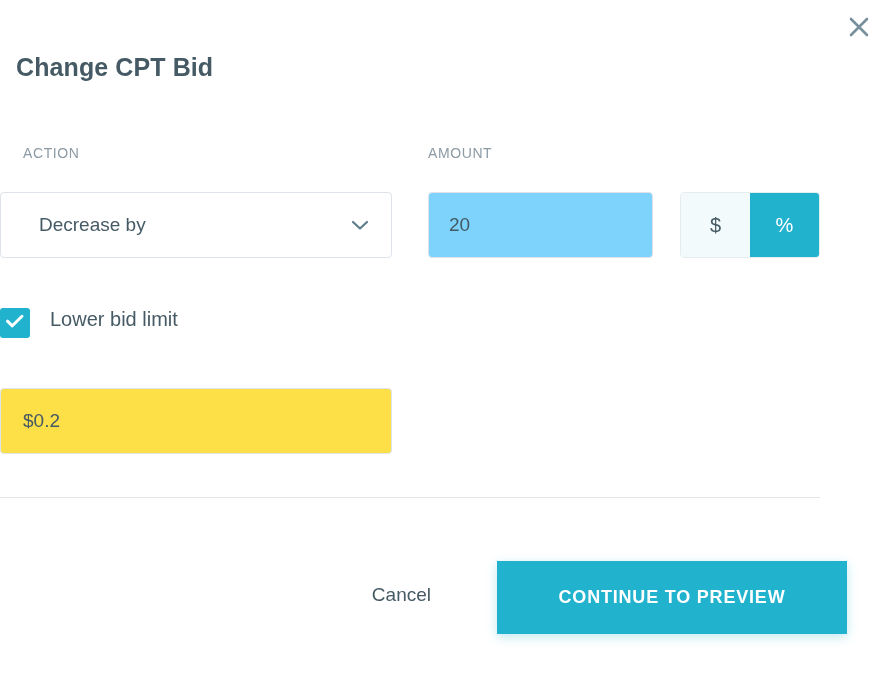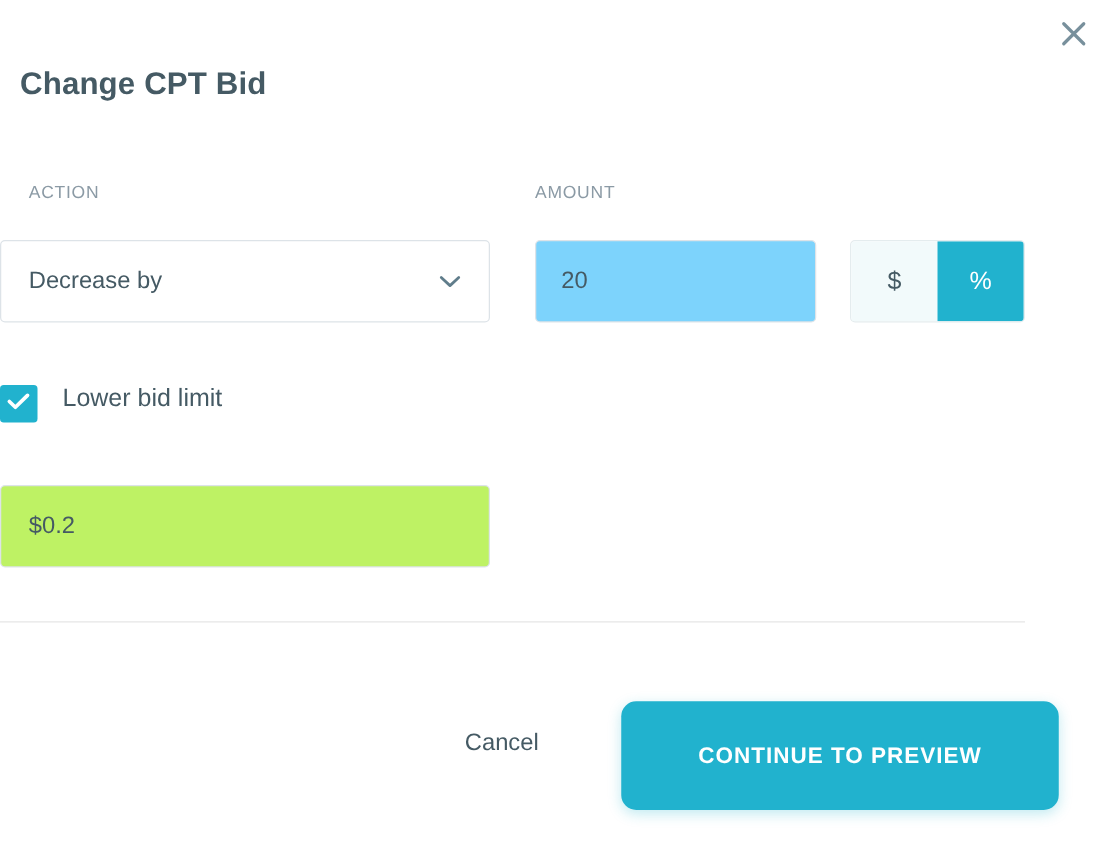--- a/index.html
+++ b/index.html
@@ -93,21 +93,21 @@
     height: 66px;
     border: 1px solid #dde3e8;
     border-radius: 4px;
     background: #ffffff;
     box-sizing: border-box;
     display: flex;
     align-items: center;
     cursor: pointer;
   }
   .select-value {
-    padding-left: 22px;
+    padding-left: 38px;
     font-size: 19px;
     color: #455a64;
     flex: 1;
   }
   .chev {
     margin-right: 22px;
     display: flex;
     align-items: center;
   }
 
@@ -188,21 +188,21 @@
 
   
   .limit-input {
     position: absolute;
     left: 0;
     top: 388px;
     width: 392px;
     height: 66px;
     border: 1px solid #dde3e8;
     border-radius: 4px;
-    background: #bef264;
+    background: #fde047;
     box-sizing: border-box;
     display: flex;
     align-items: center;
     cursor: text;
   }
   .limit-value {
     padding-left: 22px;
     font-size: 19px;
     color: #455a64;
   }
@@ -239,24 +239,24 @@
     border: none;
     padding: 0 14px;
     cursor: pointer;
     font-family: "Liberation Sans", sans-serif;
   }
   .primary-btn {
     position: absolute;
     right: 0;
     top: 0;
     width: 350px;
-    height: 87px;
+    height: 73px;
     background: #21b2ce;
     border: none;
-    border-radius: 12px;
+    border-radius: 0;
     color: #ffffff;
     font-size: 18px;
     font-weight: bold;
     letter-spacing: 0.8px;
     cursor: pointer;
     box-shadow: 0 3px 10px rgba(33,178,206,0.28);
     font-family: "Liberation Sans", sans-serif;
   }
 </style>
 </head>

